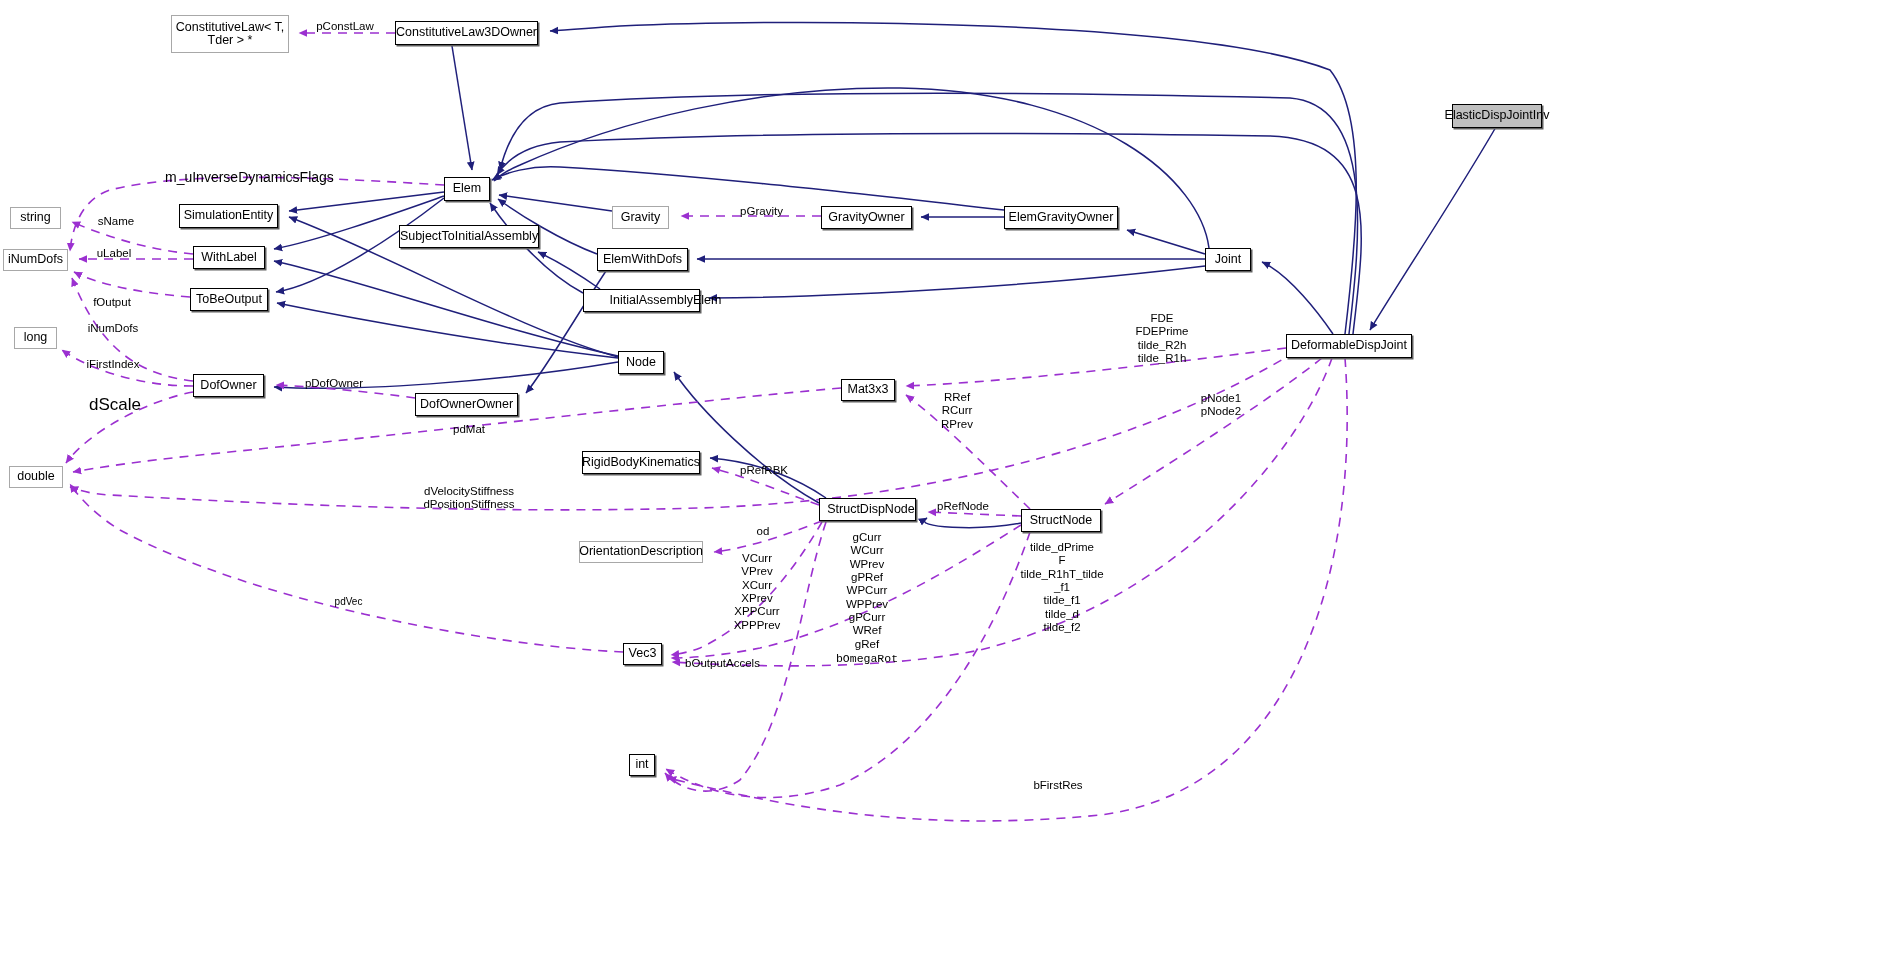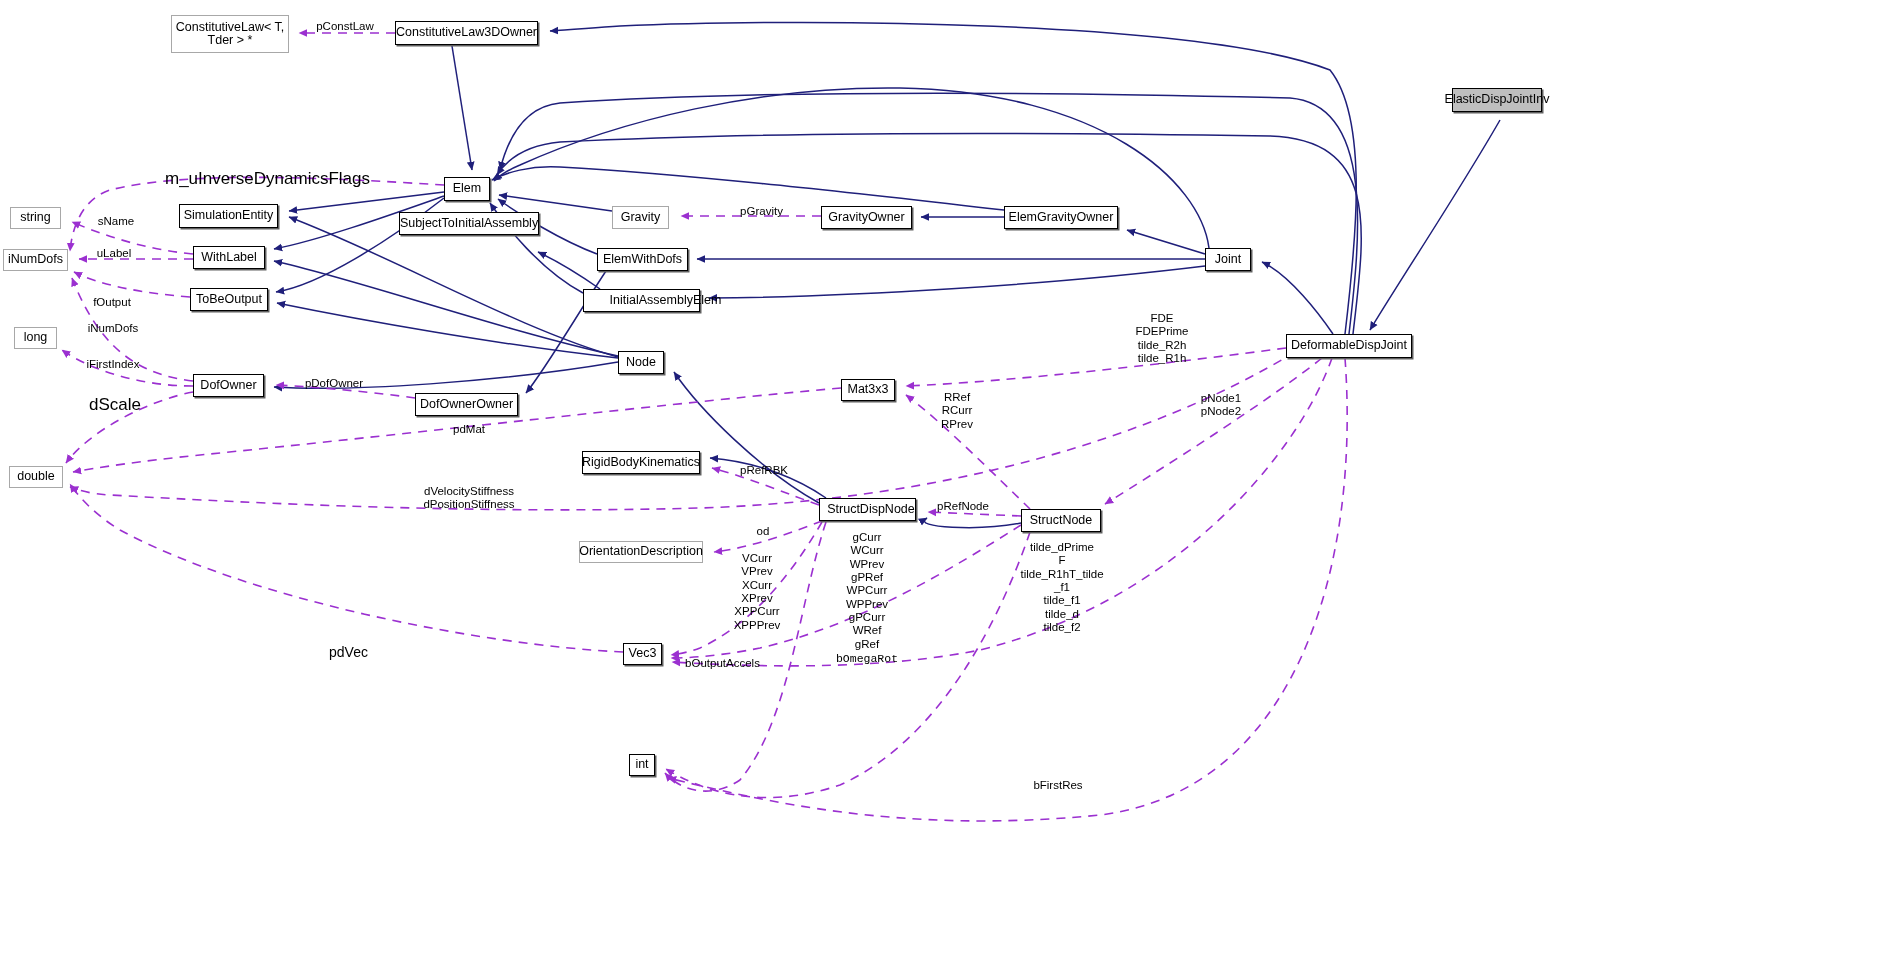--- a/index.html
+++ b/index.html
@@ -180,27 +180,27 @@
       <path d="M 1295,352 C 1150,440 940,500 700,508 C 450,515 200,500 110,495 C 90,494 78,490 70,487"></path>
 
       <path d="M 1345,358 C 1360,560 1300,790 1100,815 C 900,835 760,800 668,778"></path>
     </g>
   </svg>
 
   <div id="nodes-container">
       <div class="node light" style="left: 171px; top: 15px; width: 118px; height: 38px; font-size: 12.5px;">ConstitutiveLaw&lt; T,
 Tder &gt; *</div>
       <div class="node solid" style="left: 395px; top: 21px; width: 143px; height: 24px; font-size: 12.5px;">ConstitutiveLaw3DOwner</div>
-      <div class="node highlight" style="left: 1452px; top: 88px; width: 90px; height: 24px; font-size: 12.5px;">ElasticDispJointInv</div>
+      <div class="node highlight" style="left: 1452px; top: 104px; width: 90px; height: 24px; font-size: 12.5px;">ElasticDispJointInv</div>
       <div class="node solid" style="left: 444px; top: 177px; width: 46px; height: 24px; font-size: 12.5px;">Elem</div>
       <div class="node solid" style="left: 179px; top: 204px; width: 99px; height: 24px; font-size: 12.5px;">SimulationEntity</div>
       <div class="node light" style="left: 612px; top: 206px; width: 57px; height: 23px; font-size: 12.5px;">Gravity</div>
       <div class="node solid" style="left: 821px; top: 206px; width: 91px; height: 23px; font-size: 12.5px;">GravityOwner</div>
       <div class="node solid" style="left: 1004px; top: 206px; width: 114px; height: 23px; font-size: 12.5px;">ElemGravityOwner</div>
-      <div class="node solid" style="left: 399px; top: 212px; width: 140px; height: 23px; font-size: 12.5px;">SubjectToInitialAssembly</div>
+      <div class="node solid" style="left: 399px; top: 225px; width: 140px; height: 23px; font-size: 12.5px;">SubjectToInitialAssembly</div>
       <div class="node solid" style="left: 193px; top: 246px; width: 72px; height: 23px; font-size: 12.5px;">WithLabel</div>
       <div class="node solid" style="left: 597px; top: 248px; width: 91px; height: 23px; font-size: 12.5px;">ElemWithDofs</div>
       <div class="node solid" style="left: 1205px; top: 248px; width: 46px; height: 23px; font-size: 12.5px;">Joint</div>
       <div class="node light" style="left: 10px; top: 207px; width: 51px; height: 22px; font-size: 12.5px;">string</div>
       <div class="node light" style="left: 3px; top: 249px; width: 65px; height: 22px; font-size: 12.5px;">iNumDofs</div>
       <div class="node solid" style="left: 190px; top: 288px; width: 78px; height: 23px; font-size: 12.5px;">ToBeOutput</div>
       <div class="node solid" style="left: 583px; top: 289px; width: 117px; height: 23px; font-size: 12.5px; padding-left: 48px;">InitialAssemblyElem</div>
       <div class="node light" style="left: 14px; top: 327px; width: 43px; height: 22px; font-size: 12.5px;">long</div>
       <div class="node solid" style="left: 1286px; top: 334px; width: 126px; height: 24px; font-size: 12.5px;">DeformableDispJoint</div>
       <div class="node solid" style="left: 618px; top: 351px; width: 46px; height: 23px; font-size: 12.5px;">Node</div>
@@ -210,21 +210,21 @@
       <div class="node solid" style="left: 582px; top: 451px; width: 118px; height: 23px; font-size: 12.5px;">RigidBodyKinematics</div>
       <div class="node light" style="left: 9px; top: 466px; width: 54px; height: 22px; font-size: 12.5px;">double</div>
       <div class="node solid" style="left: 819px; top: 498px; width: 97px; height: 23px; font-size: 12.5px; padding-left: 7px;">StructDispNode</div>
       <div class="node solid" style="left: 1021px; top: 509px; width: 80px; height: 23px; font-size: 12.5px;">StructNode</div>
       <div class="node light" style="left: 579px; top: 541px; width: 124px; height: 22px; font-size: 12.5px;">OrientationDescription</div>
       <div class="node solid" style="left: 623px; top: 643px; width: 39px; height: 22px; font-size: 12.5px;">Vec3</div>
       <div class="node solid" style="left: 629px; top: 754px; width: 26px; height: 22px; font-size: 12.5px;">int</div>
     </div>
   <div id="labels-container">
       <div class="edge-label" style="left: 312px; top: 20px; width: 66px; font-size: 11.5px;">pConstLaw</div>
-      <div class="edge-label" style="left: 165px; top: 169px; width: 111px; font-size: 17px;">m_uInverseDynamicsFlags</div>
+      <div class="edge-label" style="left: 165px; top: 169px; width: 111px; font-size: 14px;">m_uInverseDynamicsFlags</div>
       <div class="edge-label" style="left: 94px; top: 215px; width: 44px; font-size: 11.5px;">sName</div>
       <div class="edge-label" style="left: 736px; top: 205px; width: 51px; font-size: 11.5px;">pGravity</div>
       <div class="edge-label" style="left: 93px; top: 247px; width: 42px; font-size: 11.5px;">uLabel</div>
       <div class="edge-label" style="left: 88px; top: 296px; width: 48px; font-size: 11.5px;">fOutput</div>
       <div class="edge-label" style="left: 84px; top: 322px; width: 58px; font-size: 11.5px;">iNumDofs</div>
       <div class="edge-label" style="left: 1125px; top: 312px; width: 74px; font-size: 11.5px;">FDE
 FDEPrime
 tilde_R2h
 tilde_R1h</div>
       <div class="edge-label" style="left: 82px; top: 358px; width: 62px; font-size: 11.5px;">iFirstIndex</div>
@@ -256,19 +256,19 @@
 WPPrev
 gPCurr
 WRef
 gRef</div>
       <div class="edge-label" style="left: 726px; top: 552px; width: 62px; font-size: 11.5px;">VCurr
 VPrev
 XCurr
 XPrev
 XPPCurr
 XPPPrev</div>
-      <div class="edge-label" style="left: 328px; top: 596px; width: 41px; font-size: 14px; margin-top: 48px;">pdVec</div>
+      <div class="edge-label" style="left: 328px; top: 596px; width: 41px; font-size: 10px;">pdVec</div>
       <div class="edge-label" style="left: 680px; top: 657px; width: 85px; font-size: 11.5px;">bOutputAccels</div>
       <div class="edge-label" style="left: 832px; top: 652px; width: 70px; font-size: 11.5px; font-family: Liberation Mono, monospace;">bOmegaRot</div>
       <div class="edge-label" style="left: 1030px; top: 779px; width: 56px; font-size: 11.5px;">bFirstRes</div>
     </div>
 
 </div>
 
 </body></html>

